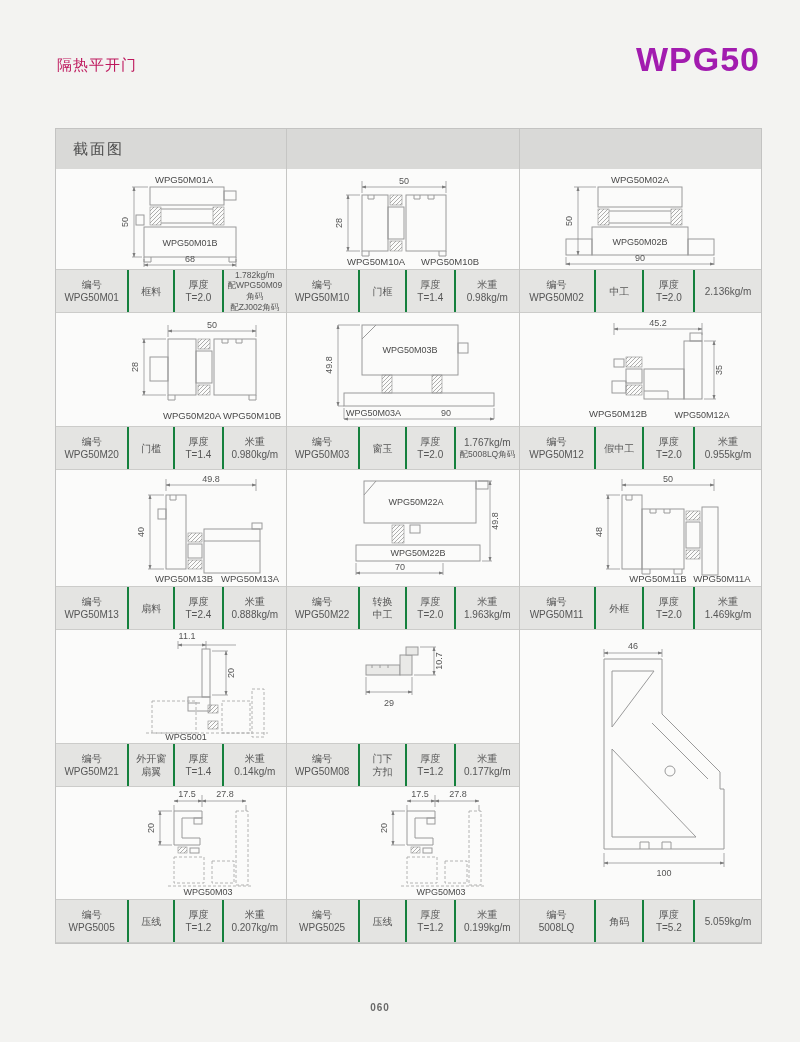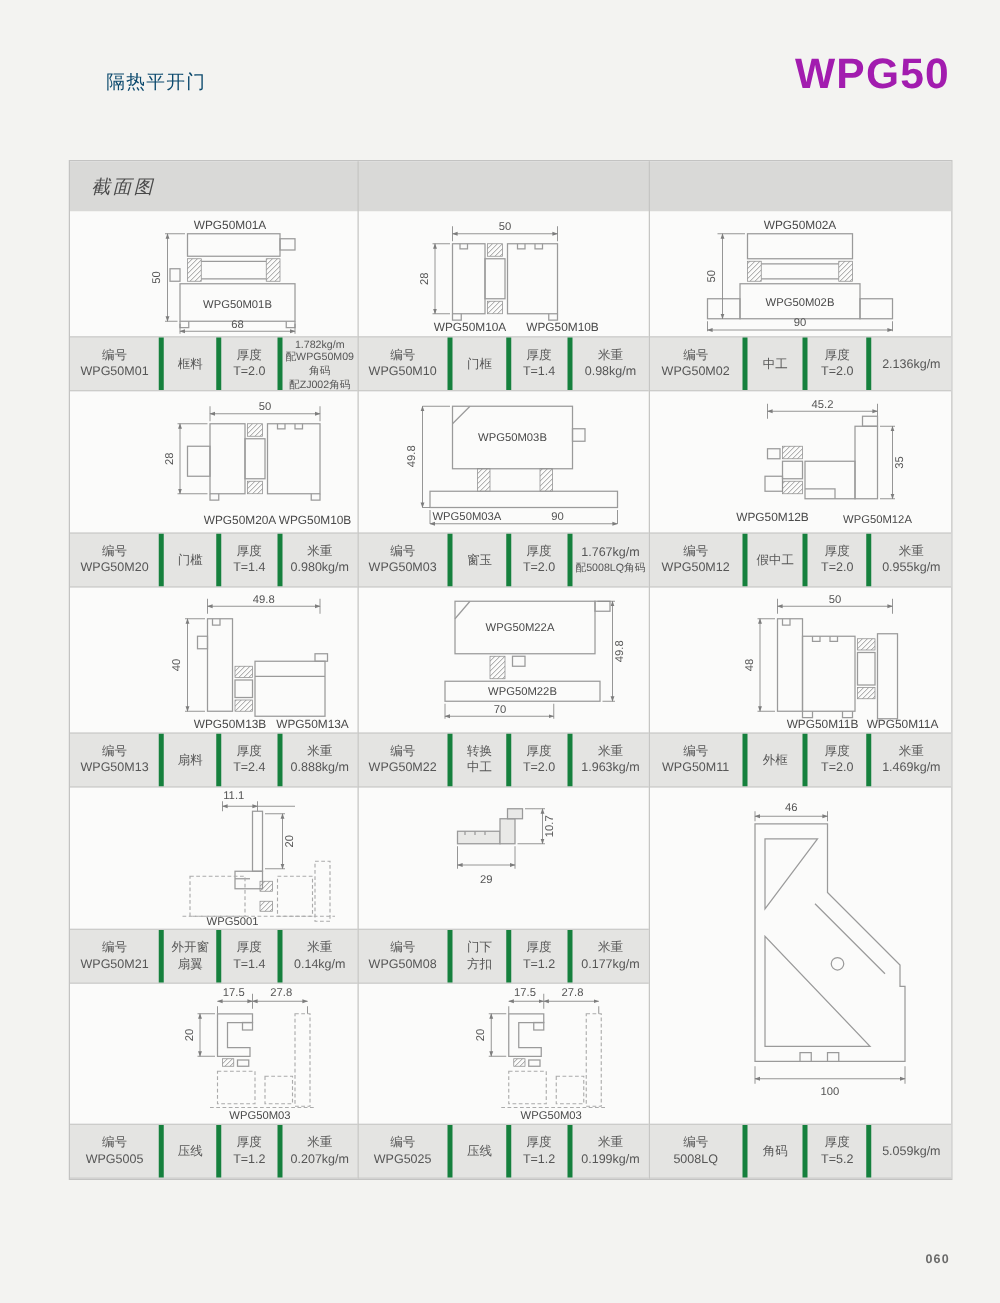--- a/index.html
+++ b/index.html
@@ -2,39 +2,39 @@
 <html><head>
 <meta charset="utf-8">
 <style>
   html,body{margin:0;padding:0;}
   body{
     width:800px;height:1042px;position:relative;
     background:#f3f3f1;
     font-family:"Liberation Sans","DejaVu Sans",sans-serif;
     overflow:hidden;
   }
-  .doc-title-left{position:absolute;left:57px;top:56px;font-size:15px;color:#0c4a6e;letter-spacing:1px;margin-left:28px;}
+  .doc-title-left{position:absolute;left:57px;top:56px;font-size:15px;color:#be185d;letter-spacing:1px;}
   .doc-title-right{position:absolute;right:40px;top:40px;font-size:34px;font-weight:bold;color:#a21caf;letter-spacing:1px;}
   .content{position:absolute;left:55px;top:128px;width:705px;height:814px;background:#fbfbfa;border:1px solid #c3c3c2;box-sizing:content-box;}
-  .sechead{position:absolute;left:0;top:0;width:705px;height:40px;background:#d9d9d7;display:flex;align-items:center;padding-left:17px;box-sizing:border-box;font-size:15px;color:#4a4a4a;letter-spacing:2px;z-index:1;font-style:italic;}
+  .sechead{position:absolute;left:0;top:0;width:705px;height:40px;background:#d9d9d7;display:flex;align-items:center;padding-left:17px;box-sizing:border-box;font-size:15px;color:#4a4a4a;letter-spacing:2px;z-index:1;}
   .vline{position:absolute;top:0;width:1px;height:814px;background:#c6c6c4;z-index:6;}
   .strip{position:absolute;height:44px;background:#e4e4e2;border-top:1px solid #ccccca;border-bottom:1px solid #ccccca;box-sizing:border-box;display:grid;grid-template-columns:31% 20% 21% 28%;z-index:2;}
   .f{display:flex;flex-direction:column;justify-content:center;align-items:center;text-align:center;color:#565656;font-size:10px;line-height:1.3;overflow:hidden;}
-  .f + .f{border-left:4px solid #15803d;}
+  .f + .f{border-left:2px solid #15803d;}
   .wt-sub{font-size:8.5px;line-height:1.25;}
   svg.draw{position:absolute;left:0;top:0;z-index:3;pointer-events:none;}
   svg .ln{stroke:#9a9a9a;fill:none;stroke-width:1;}
   svg .sfill{fill:#e9e9e7;stroke:#999;stroke-width:1;}
   svg .dim{stroke:#878787;stroke-width:.7;fill:none;}
   svg .dsh{stroke:#ababab;fill:none;stroke-width:.9;stroke-dasharray:3 2;}
   svg text{font-family:"Liberation Sans","DejaVu Sans",sans-serif;}
   svg .dm{font-size:9px;fill:#555;}
   svg .lb{font-size:9.5px;fill:#4a4a4a;}
   svg .lbs{font-size:9px;fill:#4a4a4a;}
-  .pagenum{position:absolute;left:0;top:1002px;width:760px;text-align:right;font-size:10px;font-weight:bold;color:#6a6a6a;letter-spacing:1px;}
+  .pagenum{position:absolute;left:0;top:1002px;width:760px;text-align:center;font-size:10px;font-weight:bold;color:#6a6a6a;letter-spacing:1px;}
 </style>
 </head>
 <body>
 
 <div class="doc-title-left">隔热平开门</div>
 <div class="doc-title-right">WPG50</div>
 
 <div class="content">
   <div class="sechead">截面图</div>
 

